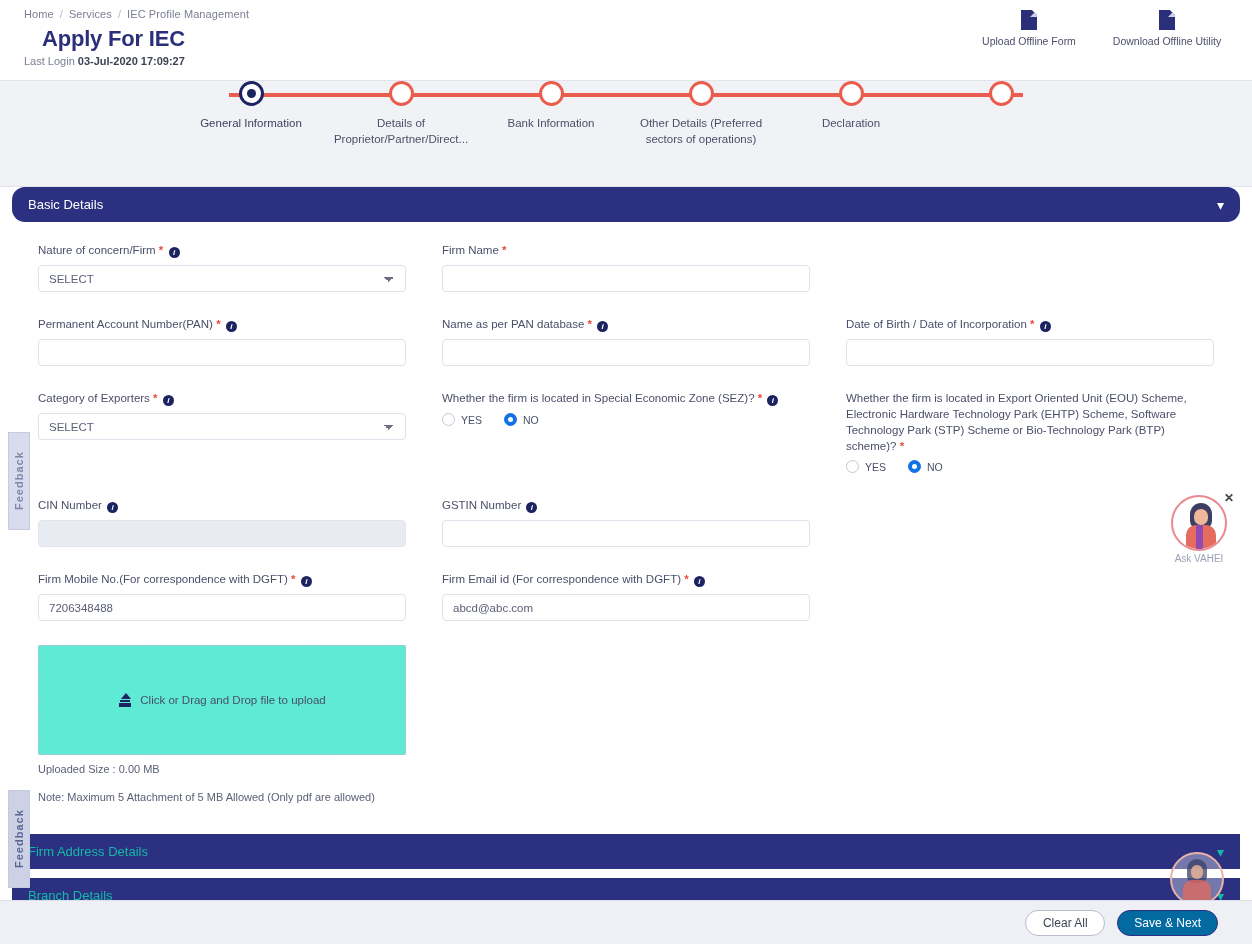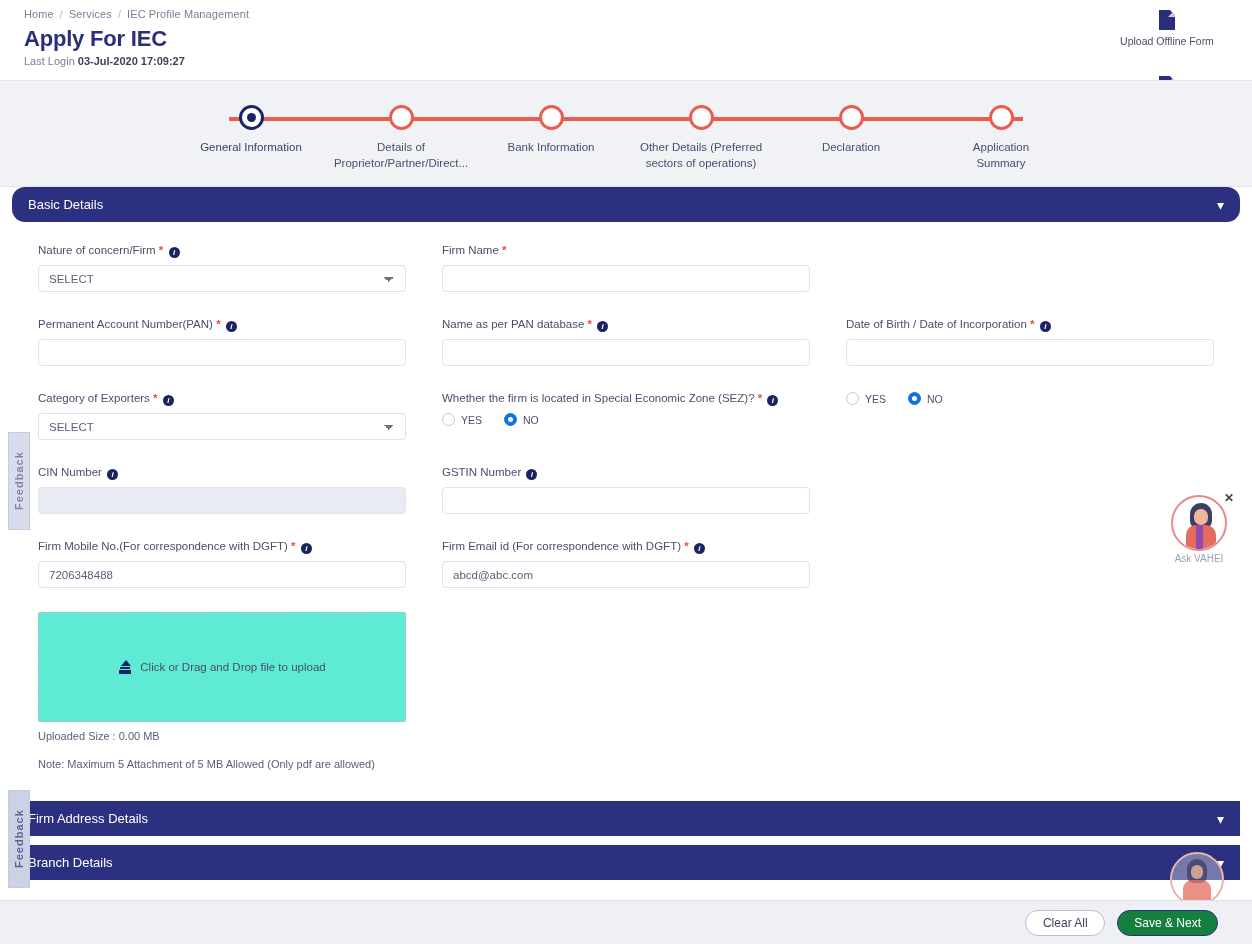--- a/index.html
+++ b/index.html
@@ -13,48 +13,48 @@
     position:relative;
     overflow:hidden;
   }
 
   
   .page-head { position:relative; padding:8px 0 6px 24px; background:#fff; height:80px; }
   .breadcrumb { font-size:11px; color:#7a7f93; letter-spacing:.1px; }
   .breadcrumb span { color:#7a7f93; }
   .breadcrumb .sep { margin:0 6px; color:#b5b9c7; }
   .page-title {
-    font-size:22px; font-weight:bold; color:#2b2f7a; margin:6px 0 3px;
+    font-size:22px; font-weight:bold; color:#2b2f7a; margin:6px 18px 3px;
     letter-spacing:-.2px;
   }
   .last-login { font-size:11px; color:#7a7f93; }
   .last-login b { color:#3f4254; font-weight:bold; }
 
   .head-actions {
     position:absolute; right:30px; top:10px;
-    display:flex; gap:28px; align-items:flex-end;flex-direction:column;
+    display:flex; gap:28px; align-items:flex-end;
   }
   .head-action { text-align:center; cursor:pointer; width:110px; }
   .head-action .doc-ico {
     display:block; margin:0 auto 4px; width:16px; height:20px;
     background:#2b2f7a;
     clip-path: polygon(0 0, 68% 0, 100% 26%, 100% 100%, 0 100%);
     position:relative;
   }
   .head-action .doc-ico::after{
     content:""; position:absolute; right:0; top:0;
     border-width:0 0 7px 7px; border-style:solid;
     border-color:transparent transparent #cfd2e4 transparent;
   }
   .head-action .lbl { font-size:10.5px; color:#4b4f69; white-space:nowrap; }
 
   
   .stepper-wrap {
     background:#f1f2f6; border-top:1px solid #e2e4ec; border-bottom:1px solid #e2e4ec;
-    height:107px; position:relative; padding-top:24px;
+    height:107px; position:relative; 
   }
   .stepper { position:relative; width:900px; margin:0 auto; }
   .step-line {
     position:absolute; left:53px; right:53px; top:12px; height:4px; background:#ea5c4e;
   }
   .steps { display:flex; position:relative; }
   .step { flex:1; text-align:center; position:relative; cursor:pointer; }
   .circle {
     width:25px; height:25px; border-radius:50%; background:#fff;
     border:3.5px solid #ea5c4e; margin:0 auto; position:relative; z-index:2;
@@ -142,38 +142,38 @@
   }
   .up-ico::after{
     content:""; position:absolute; left:1px; bottom:0; width:12px; height:4px;
     background:#1b2360; box-shadow:0 -4px 0 -1px #1b2360;
   }
   .upload-size { font-size:11px; color:#5b6077; margin-top:8px; }
   .upload-note { font-size:11px; color:#5b6077; margin-top:16px; }
 
   
   .acc-collapsed {
-    background:#2b3180; color:#ffffff; height:35px; display:flex; align-items:center;
+    background:#2b3180; color:#14b8a6; height:35px; display:flex; align-items:center;
     padding:0 16px; font-size:13px; cursor:pointer; margin-top:9px; position:relative;
   }
   .acc-collapsed .chev { margin-left:auto; font-size:14px; line-height:1; }
 
   
   .footer {
     position:absolute; left:0; right:0; bottom:0; height:44px;
     background:#eef0f5; border-top:1px solid #dcdfe8;
     display:flex; align-items:center; justify-content:flex-end; padding-right:34px; gap:12px;
   }
   .btn {
     height:26px; min-width:80px; border-radius:13px; font-size:12px;
     display:inline-flex; align-items:center; justify-content:center; cursor:pointer;
     padding:0 16px; font-family:"Liberation Sans", sans-serif;
   }
   .btn-clear { background:#fff; color:#3f4457; border:1px solid #b9bdd0; }
-  .btn-save { background:#15803d; color:#fff; border:1px solid #2b3180; }
+  .btn-save { background:#0369a1; color:#fff; border:1px solid #2b3180; }
 
   
   .feedback-tab {
     position:absolute; left:8px; width:22px;
     background:#d9dcec; border:1px solid #c6cadf;
     writing-mode:vertical-rl; text-orientation:mixed; transform:rotate(180deg);
     color:#7f86a8; font-size:11px; font-weight:bold; letter-spacing:1px;
     display:flex; align-items:center; justify-content:center; cursor:pointer;
   }
   .fb1 { top:432px; height:98px; }
@@ -256,21 +256,20 @@
       <div class="step">
         <div class="circle"></div>
         <div class="step-label">Other Details (Preferred<br>sectors of operations)</div>
       </div>
       <div class="step">
         <div class="circle"></div>
         <div class="step-label">Declaration</div>
       </div>
       <div class="step">
         <div class="circle"></div>
-        <div class="step-label">Application<br>Summary</div>
       </div>
     </div>
   </div>
 </div>
 
 <div class="container">
 
   <div class="acc-head">
     <span>Basic Details</span>
     <span class="chev">▾</span>
@@ -350,20 +349,24 @@
             <span class="rad-lbl">YES</span>
           </div>
           <div class="radio-item">
             <span class="rad checked"></span>
             <span class="rad-lbl">NO</span>
           </div>
         </div>
       </div>
 
       <div class="col">
+        <div class="long-q">
+          <span>Whether the firm is located in Export Oriented Unit (EOU) Scheme, Electronic Hardware Technology Park (EHTP) Scheme, Software Technology Park (STP) Scheme or Bio-Technology Park (BTP) scheme)?</span>
+          <span class="req">*</span>
+        </div>
         <div class="radio-row">
           <div class="radio-item">
             <span class="rad"></span>
             <span class="rad-lbl">YES</span>
           </div>
           <div class="radio-item">
             <span class="rad checked"></span>
             <span class="rad-lbl">NO</span>
           </div>
         </div>

